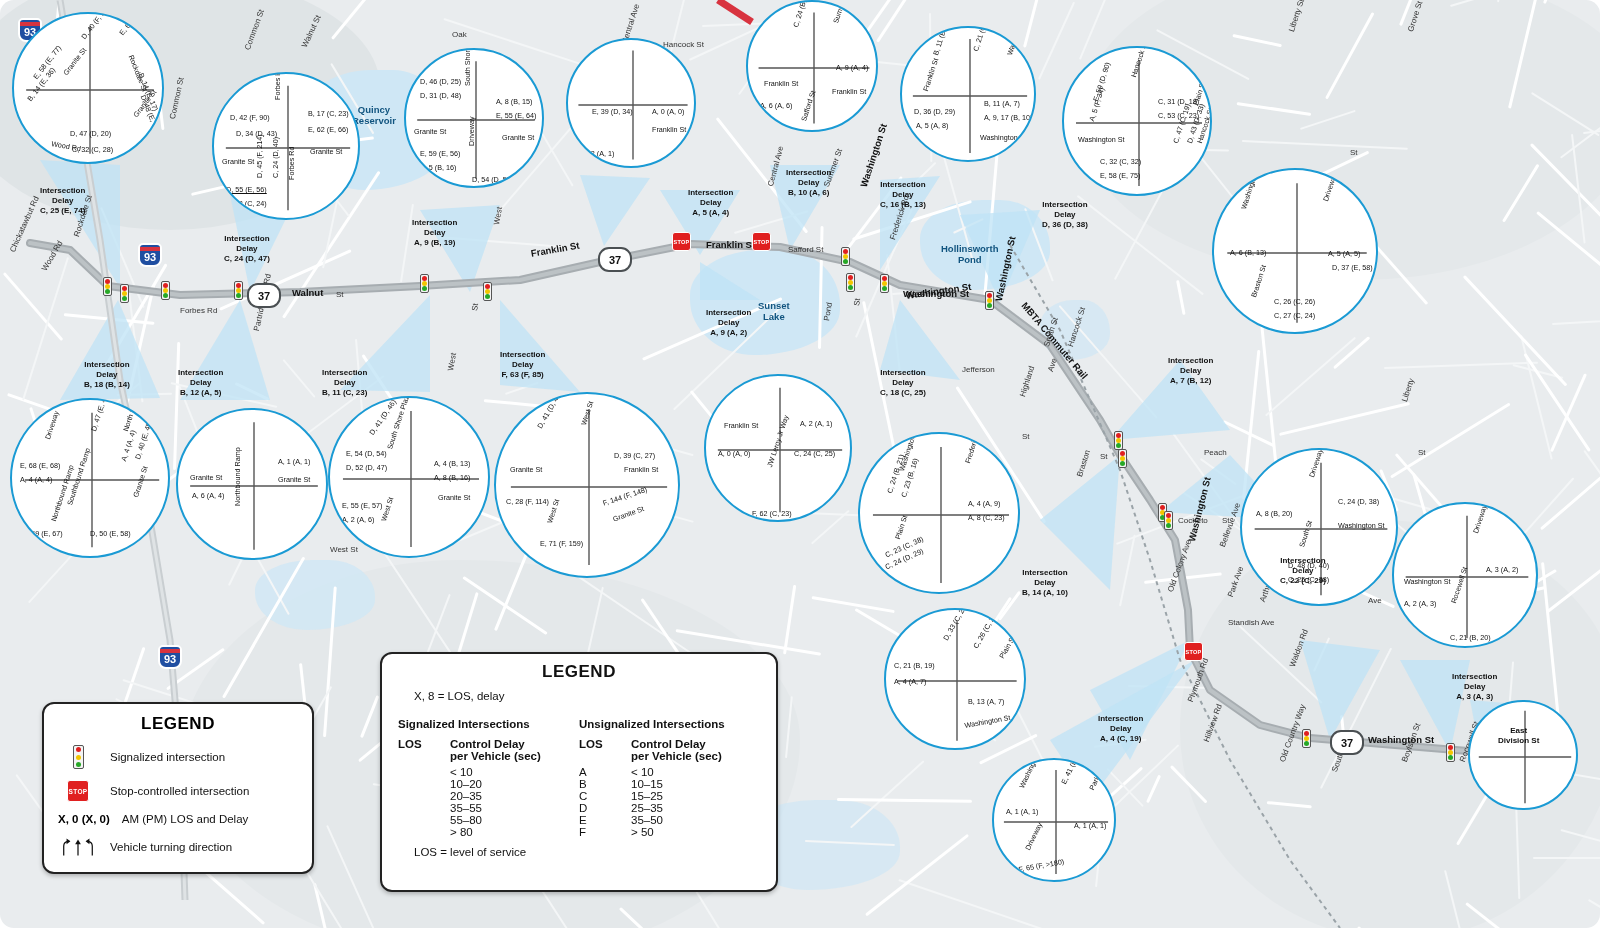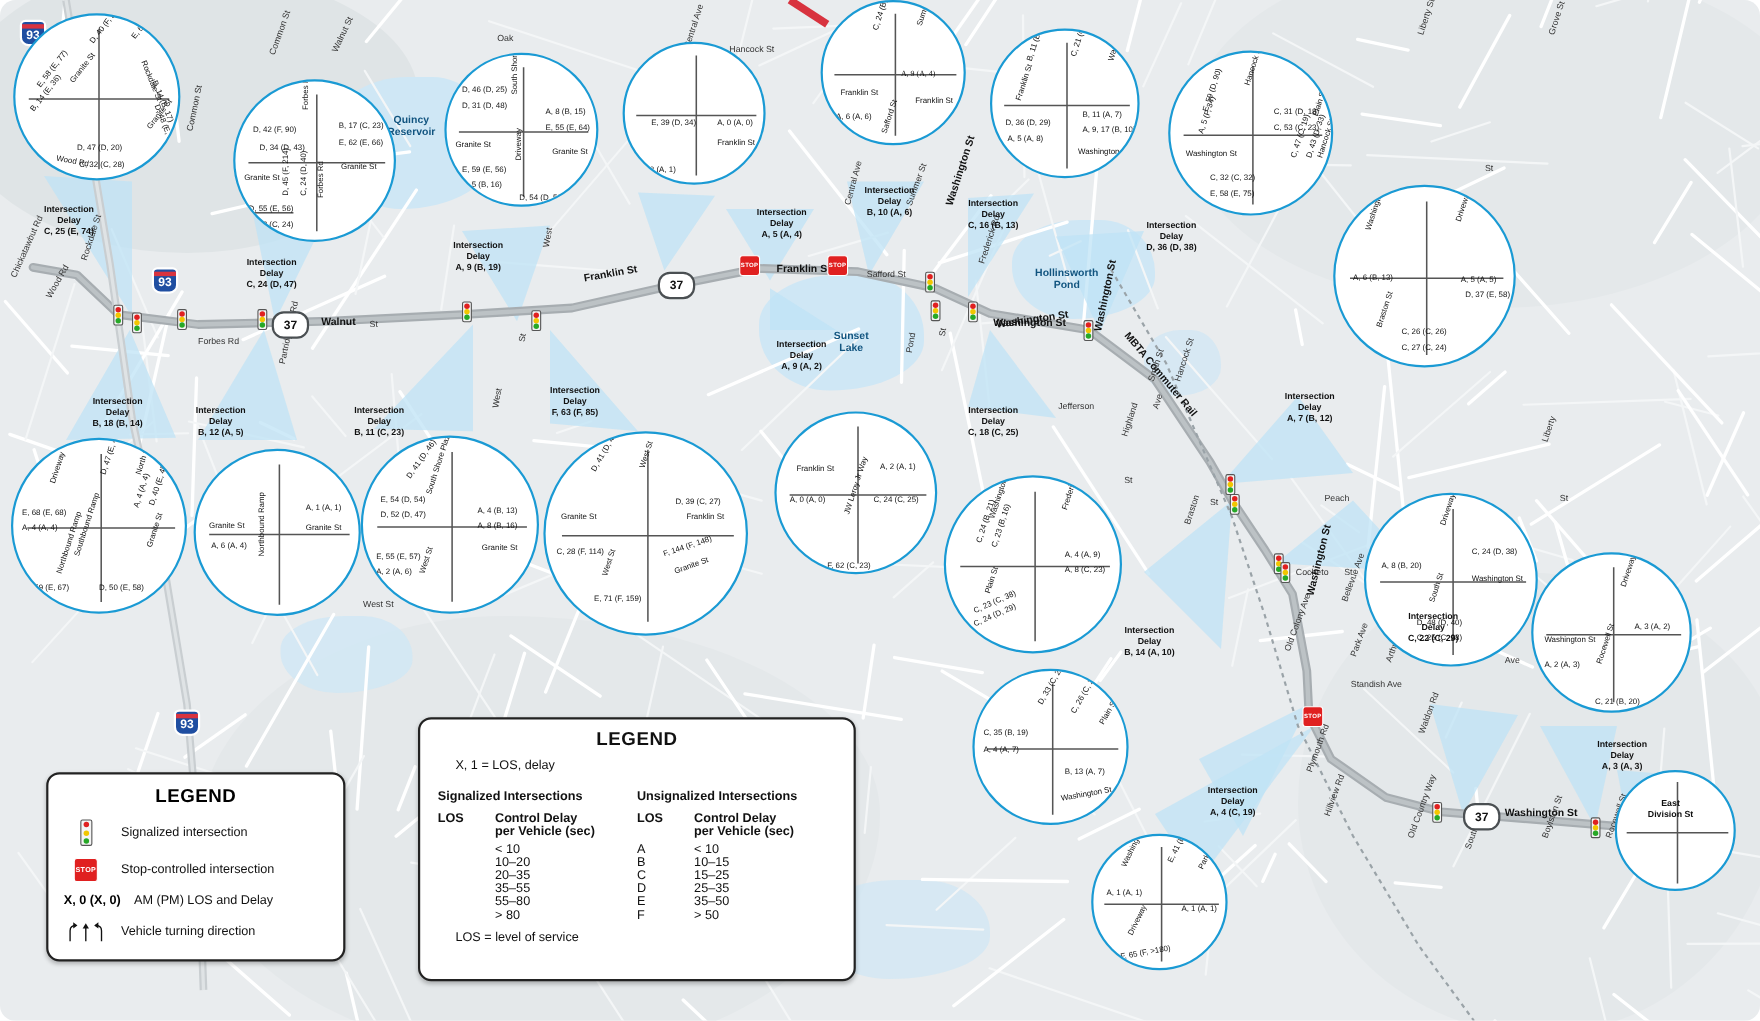--- a/index.html
+++ b/index.html
@@ -591,21 +591,21 @@
         <div class="clab" style="left:84px;top:86px;transform:rotate(0deg);transform-origin:0 0;">Franklin St</div>
         <div class="clab" style="left:14px;top:110px;transform:rotate(0deg);transform-origin:0 0;">A, 2 (A, 1)</div>
       </div>
       <div class="callout" id="c5" style="left:746px;top:0px;width:132px;height:132px;">
         <svg width="132" height="132" style="position:absolute;left:0;top:0;">
           <line x1="10.560000000000002" y1="66" x2="121.44" y2="66" stroke="#555" stroke-width="1.4"></line>
           <line x1="66" y1="10.560000000000002" x2="66" y2="121.44" stroke="#555" stroke-width="1.4"></line>
         </svg>
         <div class="clab" style="left:44px;top:24px;transform:rotate(-72deg);transform-origin:0 0;">C, 24 (B, 15)</div>
         <div class="clab" style="left:84px;top:20px;transform:rotate(-72deg);transform-origin:0 0;">Summer St</div>
-        <div class="clab" style="left:71px;top:62px;transform:rotate(0deg);transform-origin:0 0;font-family:Liberation Serif, serif;">A, 9 (A, 4)</div>
+        <div class="clab" style="left:88px;top:62px;transform:rotate(0deg);transform-origin:0 0;">A, 9 (A, 4)</div>
         <div class="clab" style="left:16px;top:78px;transform:rotate(0deg);transform-origin:0 0;">Franklin St</div>
         <div class="clab" style="left:84px;top:86px;transform:rotate(0deg);transform-origin:0 0;">Franklin St</div>
         <div class="clab" style="left:12px;top:100px;transform:rotate(0deg);transform-origin:0 0;">A, 6 (A, 6)</div>
         <div class="clab" style="left:52px;top:118px;transform:rotate(-72deg);transform-origin:0 0;">Safford St</div>
       </div>
       <div class="callout" id="c6" style="left:900px;top:26px;width:136px;height:136px;">
         <svg width="136" height="136" style="position:absolute;left:0;top:0;">
           <line x1="10.880000000000003" y1="68" x2="125.12" y2="68" stroke="#555" stroke-width="1.4"></line>
           <line x1="68" y1="10.880000000000003" x2="68" y2="125.12" stroke="#555" stroke-width="1.4"></line>
         </svg>
@@ -740,21 +740,21 @@
         <div class="clab" style="left:24px;top:130px;transform:rotate(-24deg);transform-origin:0 0;">C, 24 (D, 29)</div>
       </div>
       <div class="callout" id="c15" style="left:884px;top:608px;width:142px;height:142px;">
         <svg width="142" height="142" style="position:absolute;left:0;top:0;">
           <line x1="11.36" y1="71" x2="130.64" y2="71" stroke="#555" stroke-width="1.4"></line>
           <line x1="71" y1="11.36" x2="71" y2="130.64" stroke="#555" stroke-width="1.4"></line>
         </svg>
         <div class="clab" style="left:56px;top:28px;transform:rotate(-60deg);transform-origin:0 0;">D, 33 (C, 28)</div>
         <div class="clab" style="left:86px;top:36px;transform:rotate(-60deg);transform-origin:0 0;">C, 26 (C, 20)</div>
         <div class="clab" style="left:112px;top:46px;transform:rotate(-60deg);transform-origin:0 0;">Plain St</div>
-        <div class="clab" style="left:8px;top:52px;transform:rotate(0deg);transform-origin:0 0;">C, 35 (B, 19)</div>
+        <div class="clab" style="left:8px;top:52px;transform:rotate(0deg);transform-origin:0 0;">C, 21 (B, 19)</div>
         <div class="clab" style="left:8px;top:68px;transform:rotate(0deg);transform-origin:0 0;">A, 4 (A, 7)</div>
         <div class="clab" style="left:82px;top:88px;transform:rotate(0deg);transform-origin:0 0;">B, 13 (A, 7)</div>
         <div class="clab" style="left:78px;top:112px;transform:rotate(-10deg);transform-origin:0 0;">Washington St</div>
       </div>
       <div class="callout" id="c16" style="left:992px;top:758px;width:124px;height:124px;">
         <svg width="124" height="124" style="position:absolute;left:0;top:0;">
           <line x1="9.920000000000002" y1="62" x2="114.08" y2="62" stroke="#555" stroke-width="1.4"></line>
           <line x1="62" y1="9.920000000000002" x2="62" y2="114.08" stroke="#555" stroke-width="1.4"></line>
         </svg>
         <div class="clab" style="left:24px;top:26px;transform:rotate(-64deg);transform-origin:0 0;">Washington St</div>
@@ -894,21 +894,21 @@
               <path d="M33 2 L29 5 L33 8" fill="#111" stroke="none"></path>
           </g>
         </svg>
       </div>
       <div class="txt">Vehicle turning direction</div>
     </div>
   </div>
 
   <div class="legendbox" id="legend2" style="left:380px;top:652px;width:398px;height:240px;padding:8px 16px 8px 16px;box-sizing:border-box;">
     <h3>LEGEND</h3>
-    <div style="margin-top:8px;margin-left:16px;">X, 1  = LOS, delay</div>
+    <div style="margin-top:8px;margin-left:16px;">X, 8  = LOS, delay</div>
 
     <div style="display:flex;margin-top:8px;">
       <div style="width:190px;">
         <div class="sub">Signalized Intersections</div>
         <div style="display:flex;margin-top:8px;">
           <div style="width:52px;" class="colhdr">LOS</div>
           <div class="colhdr">
             <div>Control Delay</div>
             <div>per Vehicle (sec)</div>
           </div>

